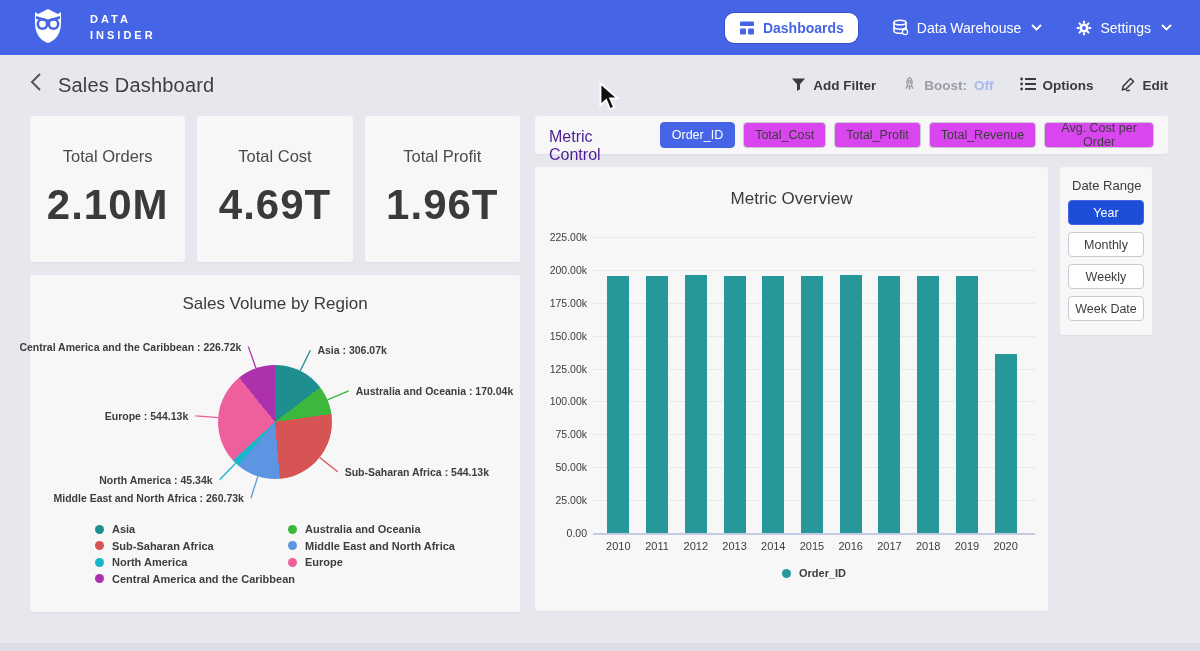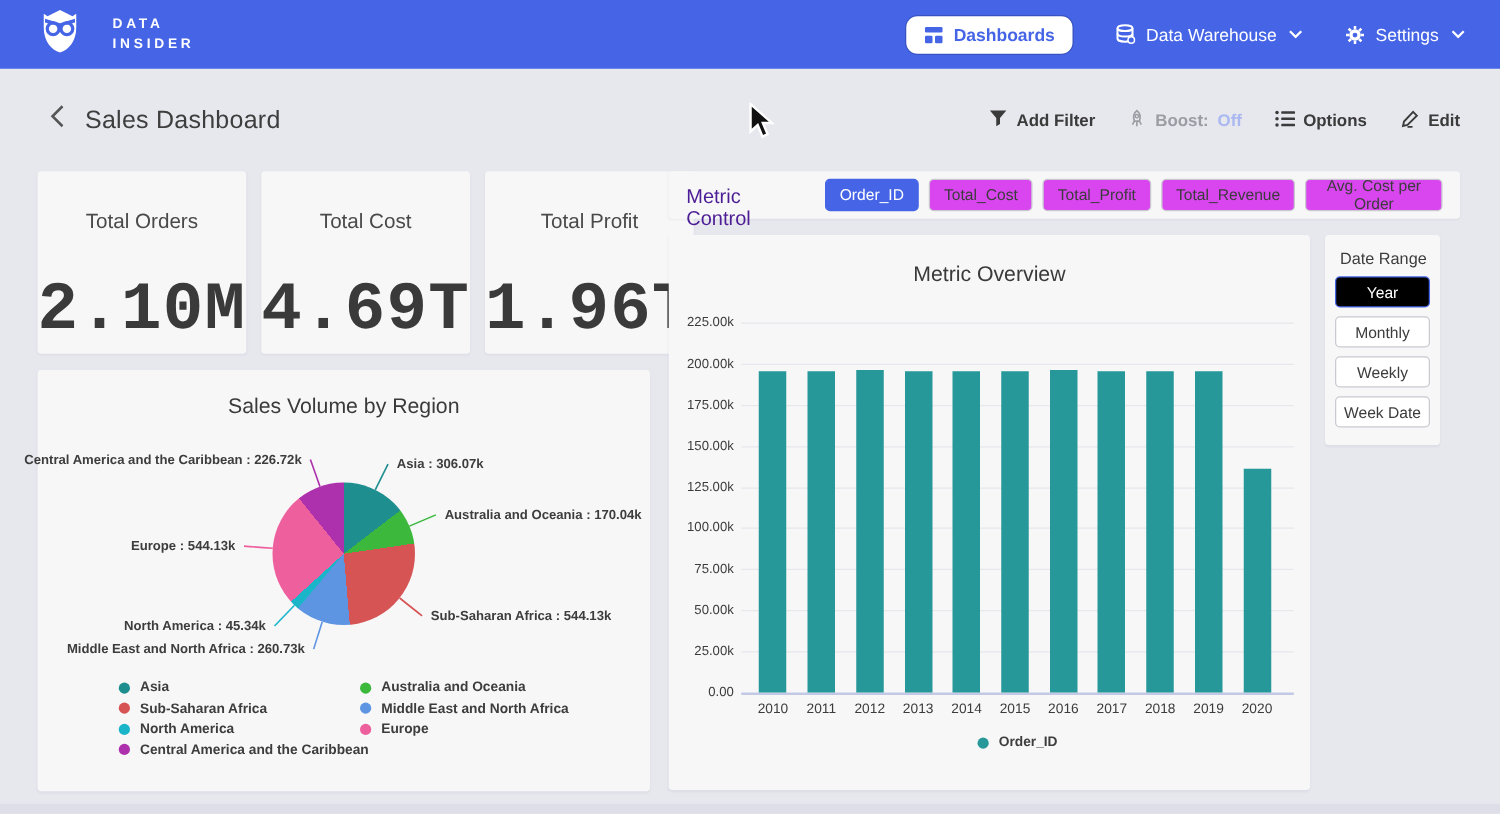--- a/index.html
+++ b/index.html
@@ -10,39 +10,39 @@
   .nav { height:55px; background:#4565e6; display:flex; align-items:center; padding:0 28px 0 28px; }
   .brand { display:flex; align-items:center; gap:22px; }
   .brand-text { color:#fff; font-size:11px; font-weight:bold; letter-spacing:3px; line-height:1.45; }
   .nav-right { margin-left:auto; display:flex; align-items:center; gap:34px; }
   .nav-item { display:flex; align-items:center; gap:8px; color:#fff; font-size:14px; cursor:pointer; }
   .nav-item.active { background:#fff; color:#4565e6; font-weight:bold; padding:7px 14px; border-radius:9px; box-shadow:0 0 0 1px rgba(0,0,30,.18); }
   .nav-item svg { display:block; }
   .caret { margin-left:2px; }
 
   
-  .page-header { height:82px; display:flex; align-items:center; padding:0 32px 0 40px; }
+  .page-header { height:61px; display:flex; align-items:center; padding:0 32px 0 30px; }
   .back-btn { color:#555; font-size:22px; cursor:pointer; margin-right:16px; line-height:1; padding-bottom:3px;}
   .page-title { font-size:20px; font-weight:500; color:#3e3e3e; letter-spacing:.2px; }
   .header-actions { margin-left:auto; display:flex; align-items:center; gap:26px; }
   .h-action { display:flex; align-items:center; gap:7px; font-size:13.5px; font-weight:bold; color:#3b3b3b; cursor:pointer; }
   .h-action.dim { color:#9c9ca4; }
   .h-action .off { color:#a9b8f0; }
 
   
   .content { display:flex; padding:0 32px 0 30px; gap:15px; }
   .card { background:#f7f7f8; border-radius:3px; box-shadow:0 1px 2px rgba(40,40,80,.05); }
   .left-col { width:490px; flex:none; }
   .right-col { flex:1; }
 
   
   .kpi-row { display:flex; gap:12px; }
   .kpi-card { flex:1; height:146px; text-align:center; padding-top:31px; }
   .kpi-label { font-size:16.5px; font-weight:500; color:#4a4a4a; }
-  .kpi-value { font-size:54px; font-weight:bold; color:#3a3a3a; margin-top:31px; letter-spacing:1px;font-family:Liberation Mono, monospace; }
+  .kpi-value { font-size:42px; font-weight:bold; color:#3a3a3a; margin-top:15px; letter-spacing:1px; }
 
   
   .pie-card { margin-top:13px; height:337px; position:relative; }
   .pie-title { text-align:center; font-size:17px; font-weight:500; color:#3a3a3a; padding-top:19px; }
   #pie-disc { position:absolute; border-radius:50%; cursor:pointer; }
   #pie-svg { position:absolute; left:0; top:0; pointer-events:none; }
   .pie-label { position:absolute; font-size:10.5px; font-weight:bold; color:#3d3d3d; white-space:nowrap; transform:translateY(-50%); }
   .pie-legend { position:absolute; left:0; top:246px; width:100%; }
   .pl-col { position:absolute; top:0; }
   .pl-item { display:flex; align-items:center; gap:8px; height:16.5px; font-size:11px; font-weight:bold; color:#3d3d3d; cursor:pointer; }
@@ -63,21 +63,21 @@
   .gridline.zero { background:#c3c9e4; height:2px; }
   .ytick { position:absolute; width:50px; text-align:right; font-size:10.5px; color:#3c3c3c; transform:translateY(-50%); }
   .bar { position:absolute; width:22px; background:#279899; cursor:pointer; }
   .xtick { position:absolute; width:40px; text-align:center; font-size:11px; color:#3c3c3c; }
   .bar-legend { position:absolute; left:58px; width:442px; top:400px; display:flex; justify-content:center; align-items:center; gap:8px; font-size:11px; font-weight:bold; color:#3d3d3d; cursor:pointer; }
 
   
   .date-card { width:92px; margin-left:12px; padding:11px 8px 14px 8px; }
   .dr-label { font-size:13px; color:#3c3c3c; margin-left:4px; }
   .dr-btn { width:100%; height:25px; margin-top:7px; font-size:12.5px; color:#3c3c3c; background:#fff; border:1px solid #c9c9cf; border-radius:4px; cursor:pointer; font-family:inherit; }
-  .dr-btn.selected { background:#000000; border-color:#4565e6; color:#fff; }
+  .dr-btn.selected { background:#1d4ed8; border-color:#4565e6; color:#fff; }
 
   .footer-strip { position:absolute; left:0; bottom:0; width:100%; height:8px; background:#dedee9; }
   #cursor { position:absolute; left:598px; top:82px; pointer-events:none; }
 </style>
 </head>
 <body>
 
 <div class="nav">
   <div class="brand">
     <span>

